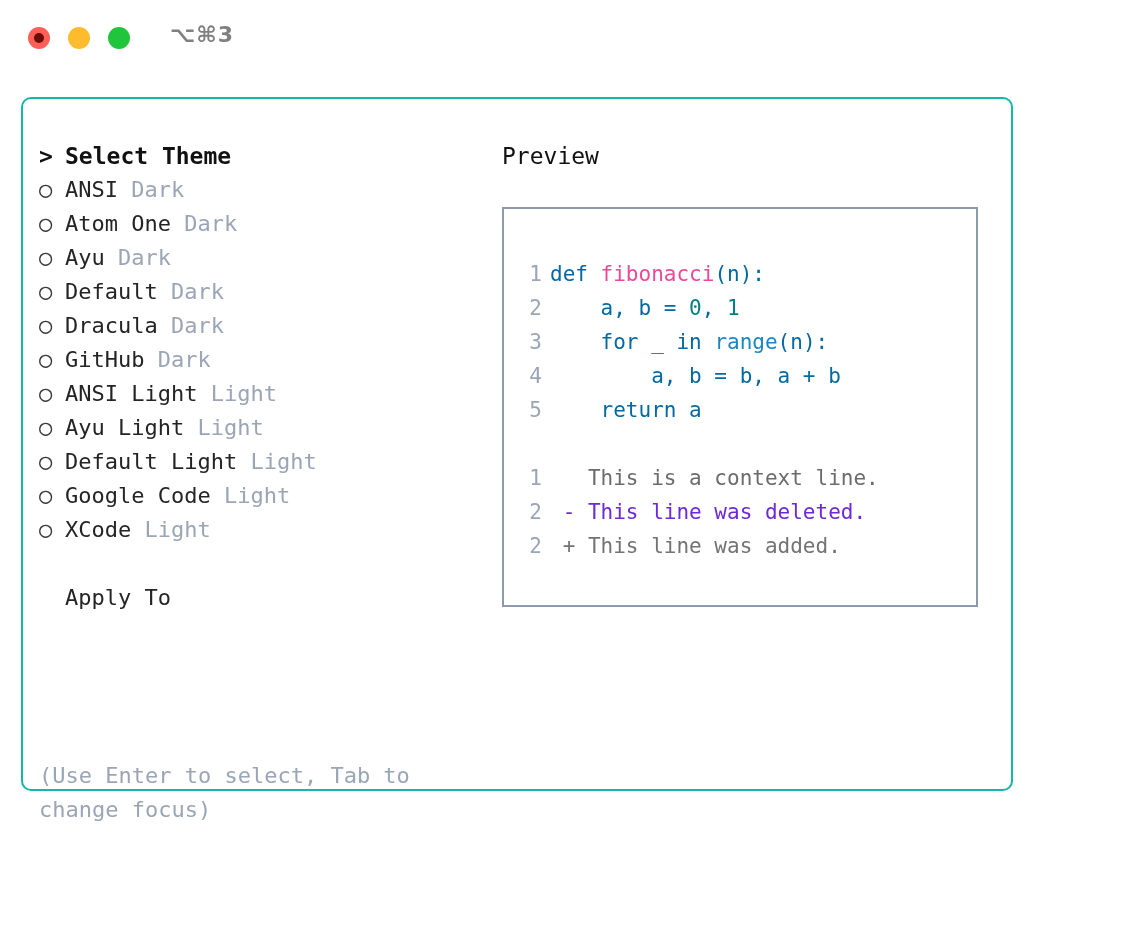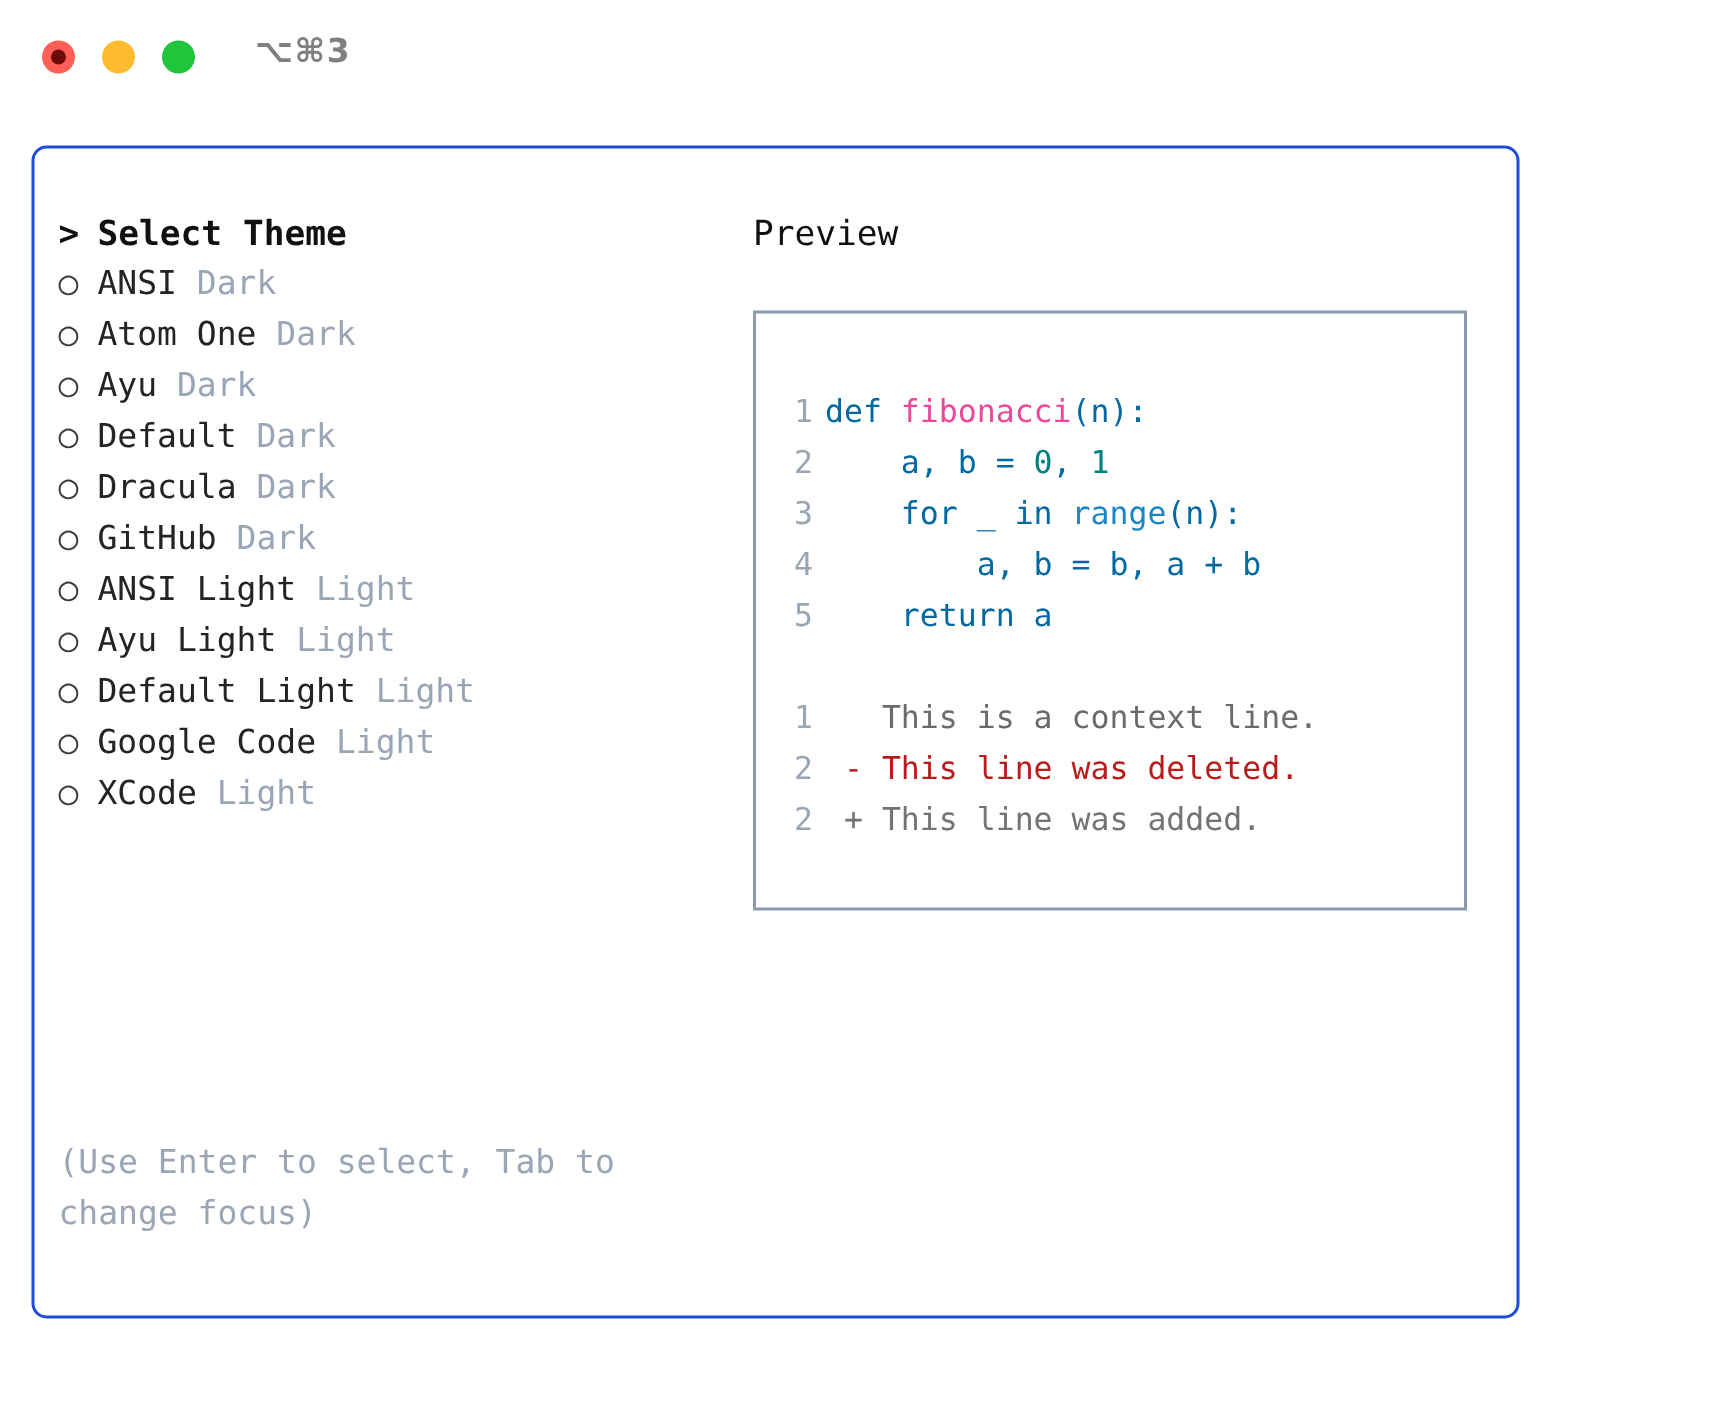--- a/index.html
+++ b/index.html
@@ -60,22 +60,22 @@
     color: #808080;
     letter-spacing: 1px;
   }
 
   
   #panel {
     position: absolute;
     left: 21px;
     top: 97px;
     width: 992px;
-    height: 782px;
-    border: 2px solid #1d4ed8;
+    height: 694px;
+    border: 2px solid #14b8a6;
     border-radius: 10px;
     box-sizing: border-box;
     background: #ffffff;
   }
 
   
   #left-col {
     position: absolute;
     left: 16px;
     top: 40px;
@@ -173,21 +173,21 @@
     color: #9aa5b5;
     margin-right: 8px;
   }
 
   .tok-fn    { color: #ec4899; text-align: center; }
   .tok-num   { color: #008080; }
   .tok-call  { color: #1a86c4; }
   .tok-plain { color: #0369a1; }
 
   .diff-ctx { color: #6b6b6b; }
-  .diff-del { color: #b91c1c; }
+  .diff-del { color: #6d28d9; }
   .diff-add { color: #737373; margin-top: 40px; }
 
   .blank-line { height: 34px; }
 </style>
 </head>
 <body>
 
 <div id="window">
 
   <div id="titlebar">
@@ -216,20 +216,23 @@
           <div class="row"><span class="marker">○</span><span class="theme-name">GitHub</span><span class="variant"> Dark</span></div>
           <div class="row"><span class="marker">○</span><span class="theme-name">ANSI Light</span><span class="variant"> Light</span></div>
           <div class="row"><span class="marker">○</span><span class="theme-name">Ayu Light</span><span class="variant"> Light</span></div>
           <div class="row"><span class="marker">○</span><span class="theme-name">Default Light</span><span class="variant"> Light</span></div>
           <div class="row"><span class="marker">○</span><span class="theme-name">Google Code</span><span class="variant"> Light</span></div>
           <div class="row"><span class="marker">○</span><span class="theme-name">XCode</span><span class="variant"> Light</span></div>
         </div>
 
       <div class="spacer"></div>
 
+      <div class="row apply-header">
+        <span class="marker"></span><span>Apply To</span>
+      </div>
 
 
     </div>
 
     <div id="hint">(Use Enter to select, Tab to change focus)</div>
 
     <div id="right-col">
       <div id="preview-title">Preview</div>
 
       <div id="preview-box">

